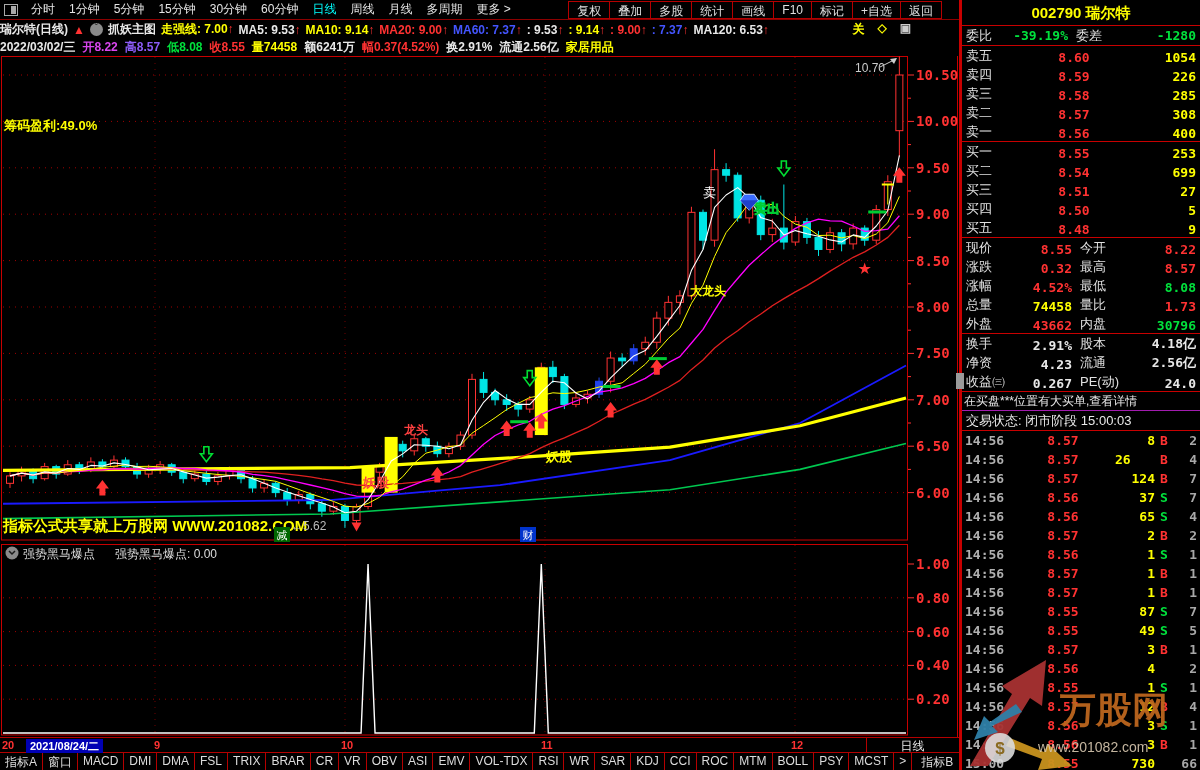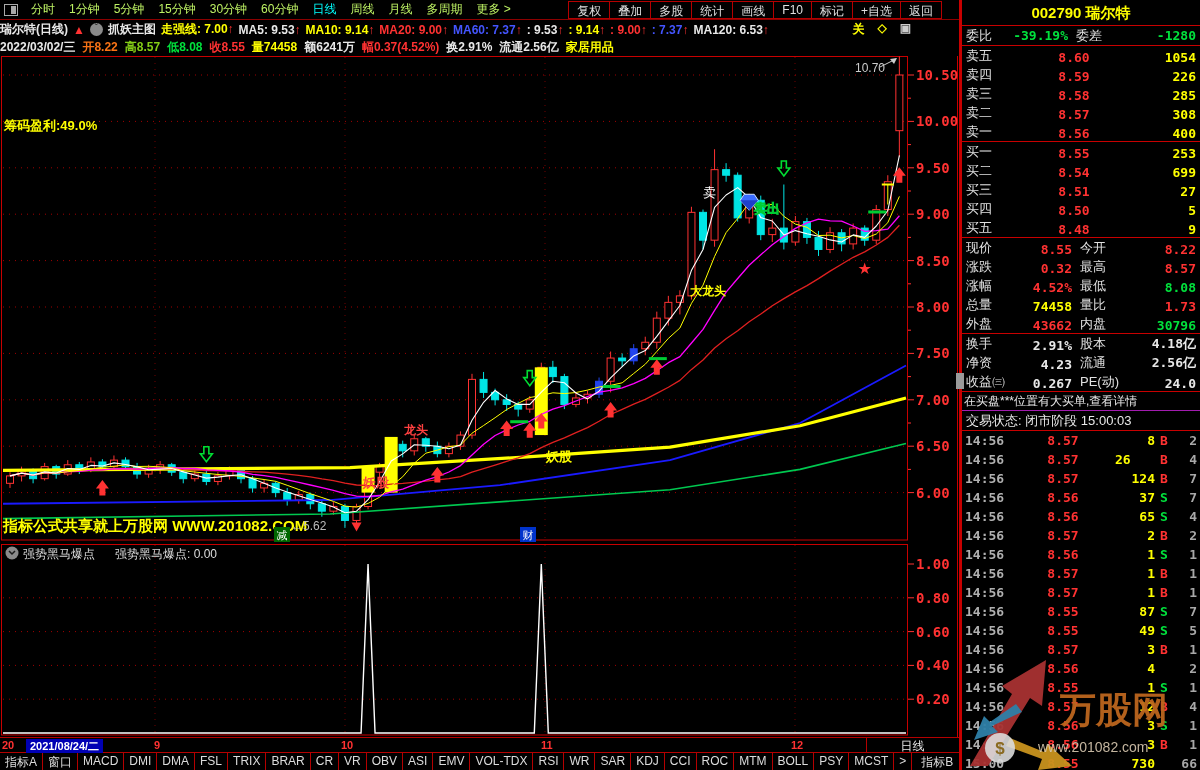--- a/index.html
+++ b/index.html
@@ -8,21 +8,21 @@
          font-family:"Liberation Sans", sans-serif; }
   #screen { position:absolute; inset:0; width:1200px; height:770px; background:#000; }
 
   
   .hrow { position:absolute; left:0; background:#000; display:flex; align-items:center; z-index:2; }
   #row1 { top:0; height:20px; width:960px; border-bottom:1px solid #8c0000; }
   #row2 { top:20px; height:19px; width:960px; }
   #row3 { top:39px; height:17px; width:960px; }
   .winicon { width:14px; height:12px; border:1px solid #aaa; margin:0 6px 0 4px; position:relative; }
   .winicon::after { content:""; position:absolute; right:1px; top:1px; width:5px; height:8px; background:#aaa; }
-  .m-item { color:#bef264; font-size:12px; padding:0 7px; white-space:nowrap; cursor:default; }
+  .m-item { color:#e5e5e5; font-size:12px; padding:0 7px; white-space:nowrap; cursor:default; }
   .m-item.active { color:#00ffff; }
   .btn-group { margin-left:auto; display:flex; height:18px; margin-right:18px; }
   .t-btn { color:#e0e0e0; font-size:12px; padding:1px 8px 0 8px; border:1px solid #b40000; border-left:none; white-space:nowrap; }
   .t-btn:first-child { border-left:1px solid #b40000; }
   .seg { font-size:12px; font-weight:700; margin-right:7px; white-space:nowrap; }
   #row2 .seg { margin-right:5px; }
   .uarr { color:#ff3232; font-weight:700; }
   .circ-icon { width:13px; height:13px; border-radius:50%; background:#8a8a8a; color:#111;
                font-size:10px; line-height:11px; text-align:center; margin-right:5px; }
   .r2right { margin-left:auto; margin-right:44px; display:flex; gap:8px; }
@@ -392,22 +392,22 @@
       <span class="seg" style="color: rgb(68, 85, 255); font-weight: 700;">: 7.37<span class="uarr">↑</span></span>
       <span class="seg" style="color: rgb(232, 232, 232); font-weight: 700;">MA120: 6.53<span class="uarr">↑</span></span>
       <span class="r2right">
         <span class="seg" style="color: rgb(255, 255, 0); font-weight: 700;">关</span>
         <span class="seg" style="color: rgb(255, 255, 0); font-weight: 700;">◇</span>
         <span class="seg" style="color: rgb(204, 204, 204); font-weight: 700;">▣</span>
       </span>
     </div>
   <div id="row3" class="hrow">
       <span class="seg" style="color: rgb(232, 232, 232); font-weight: 700;">2022/03/02/三</span>
-      <span class="seg" style="color: #f97316; font-weight: 700;">开8.22</span>
-      <span class="seg" style="color: #84cc16; font-weight: 700;">高8.57</span>
+      <span class="seg" style="color: #d946ef; font-weight: 700;">开8.22</span>
+      <span class="seg" style="color: #8b5cf6; font-weight: 700;">高8.57</span>
       <span class="seg" style="color: rgb(0, 225, 60); font-weight: 700;">低8.08</span>
       <span class="seg" style="color: rgb(255, 50, 50); font-weight: 700;">收8.55</span>
       <span class="seg" style="color: rgb(255, 255, 0); font-weight: 700;">量74458</span>
       <span class="seg" style="color: rgb(232, 232, 232); font-weight: 700;">额6241万</span>
       <span class="seg" style="color: rgb(255, 50, 50); font-weight: 700;">幅0.37(4.52%)</span>
       <span class="seg" style="color: rgb(232, 232, 232); font-weight: 700;">换2.91%</span>
       <span class="seg" style="color: rgb(232, 232, 232); font-weight: 700;">流通2.56亿</span>
       <span class="seg" style="color: rgb(255, 255, 0); font-weight: 700;">家居用品</span>
     </div>
 

